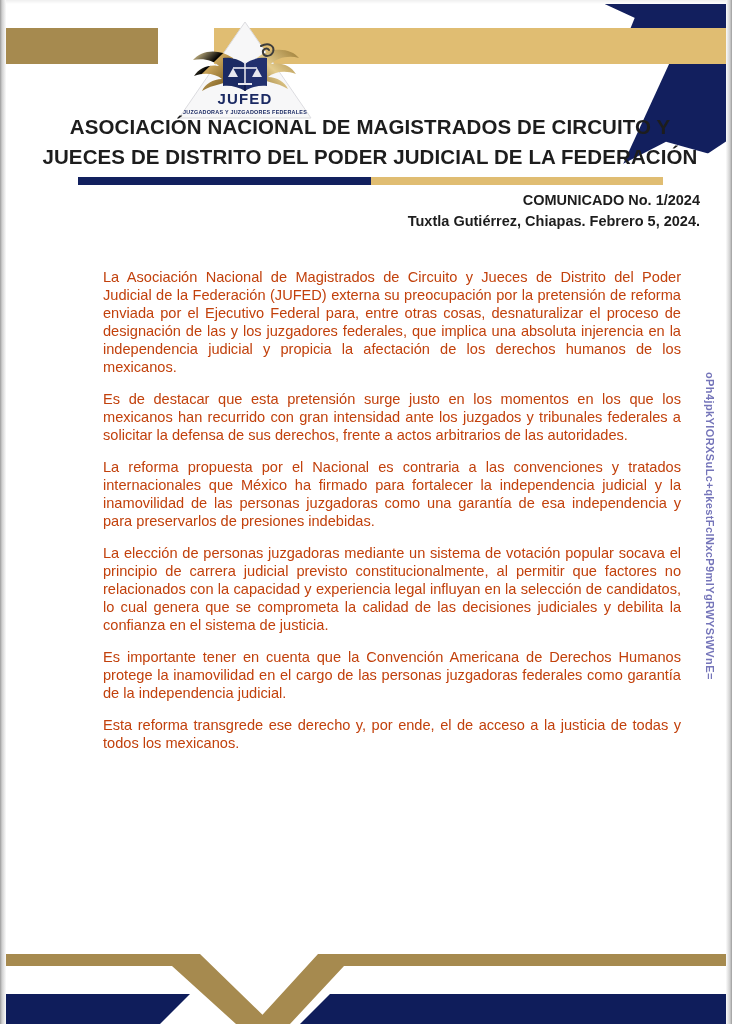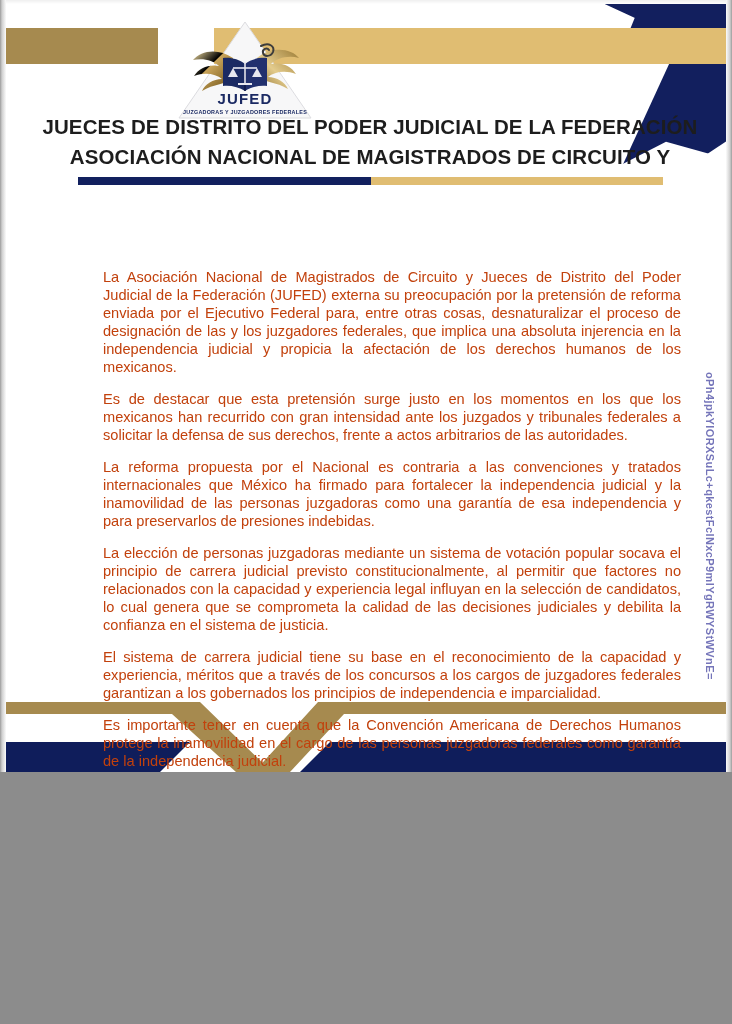--- a/index.html
+++ b/index.html
@@ -4,21 +4,21 @@
 <title>Comunicado JUFED</title>
 <style>
   html, body {
     margin: 0;
     padding: 0;
     background: #8c8c8c;
   }
   #page {
     position: relative;
     width: 732px;
-    height: 772px;
+    height: 1024px;
     background: #ffffff;
     overflow: hidden;
     font-family: "Liberation Sans", sans-serif;
     color: #2b2b2b;
   }
 
   
   .edge-left, .edge-right {
     position: absolute;
     top: 0;
@@ -259,38 +259,42 @@
       </g>
 
       <path d="M86,28 C94,24 100,28 98,34 C96,39 89,39 88,35 C87,31 92,29 94,32" fill="none" stroke="#3c3c3c" stroke-width="2" stroke-linecap="round"></path>
 
       <text x="70" y="86" text-anchor="middle" font-family="Liberation Sans, sans-serif" font-size="15" font-weight="bold" fill="#1b2a63" letter-spacing="1.2">JUFED</text>
       <text x="70" y="96" text-anchor="middle" font-family="Liberation Sans, sans-serif" font-size="5.4" font-weight="bold" fill="#1b2a63" letter-spacing="0.25">JUZGADORAS Y JUZGADORES FEDERALES</text>
     </svg>
   </div>
 
   <div class="title-block">
+    <div class="title-line">ASOCIACIÓN NACIONAL DE MAGISTRADOS DE CIRCUITO Y</div>
     <div class="title-line">JUECES DE DISTRITO DEL PODER JUDICIAL DE LA FEDERACIÓN</div>
-    <div class="title-line">ASOCIACIÓN NACIONAL DE MAGISTRADOS DE CIRCUITO Y</div>
   </div>
 
   <div class="divider">
     <div class="d-navy"></div>
     <div class="d-gold"></div>
   </div>
 
+  <div class="meta">
+    <div class="meta-line">COMUNICADO No. 1/2024</div>
+    <div class="meta-line">Tuxtla Gutiérrez, Chiapas. Febrero 5, 2024.</div>
+  </div>
 
 
   <div class="body-copy">
     <p>La Asociación Nacional de Magistrados de Circuito y Jueces de Distrito del Poder Judicial de la Federación (JUFED) externa su preocupación por la pretensión de reforma enviada por el Ejecutivo Federal para, entre otras cosas, desnaturalizar el proceso de designación de las y los juzgadores federales, que implica una absoluta injerencia en la independencia judicial y propicia la afectación de los derechos humanos de los mexicanos.</p>
     <p>Es de destacar que esta pretensión surge justo en los momentos en los que los mexicanos han recurrido con gran intensidad ante los juzgados y tribunales federales a solicitar la defensa de sus derechos, frente a actos arbitrarios de las autoridades.</p>
     <p>La reforma propuesta por el Nacional es contraria a las convenciones y tratados internacionales que México ha firmado para fortalecer la independencia judicial y la inamovilidad de las personas juzgadoras como una garantía de esa independencia y para preservarlos de presiones indebidas.</p>
     <p>La elección de personas juzgadoras mediante un sistema de votación popular socava el principio de carrera judicial previsto constitucionalmente, al permitir que factores no relacionados con la capacidad y experiencia legal influyan en la selección de candidatos, lo cual genera que se comprometa la calidad de las decisiones judiciales y debilita la confianza en el sistema de justicia.</p>
-    <p>El sistema de carrera judicial tiene su base en el reconocimiento de la capacidad y experiencia, méritos que a través de los concursos a los cargos de juzgadores federales garantizan a los gobernados los principios de independencia e imparcialidad.</p>
     <p>Es importante tener en cuenta que la Convención Americana de Derechos Humanos protege la inamovilidad en el cargo de las personas juzgadoras federales como garantía de la independencia judicial.</p>
+    <p>Esta reforma transgrede ese derecho y, por ende, el de acceso a la justicia de todas y todos los mexicanos.</p>
   </div>
 
   <div class="watermark">oPh4jpkYlORXSuLc+qkestFclNxcP9mlYgRWYStWVnE=</div>
 
   <div class="footer">
     <svg viewBox="0 0 732 92" preserveAspectRatio="none" xmlns="http://www.w3.org/2000/svg">
 
       <polygon points="0,62 190,62 160,92 0,92" fill="#0f1d5b"></polygon>
       <polygon points="330,62 732,62 732,92 300,92" fill="#0f1d5b"></polygon>
 

